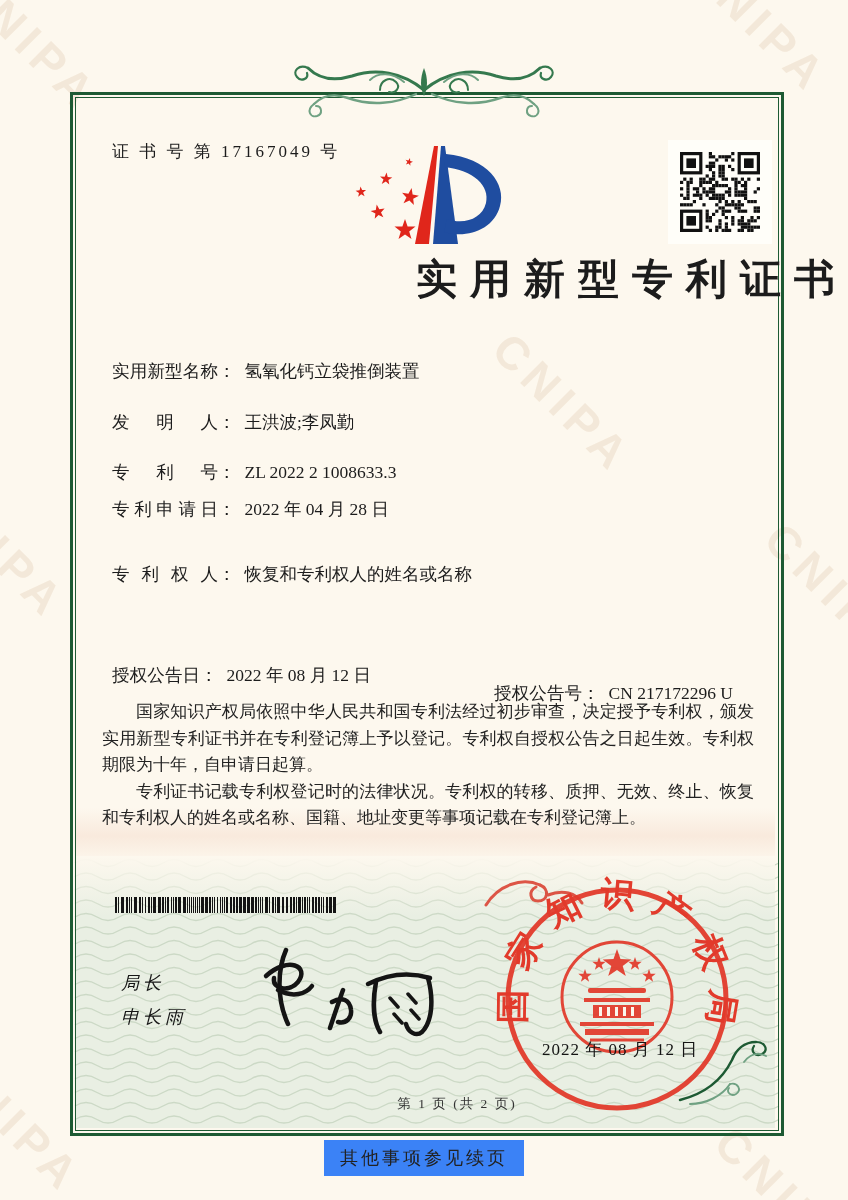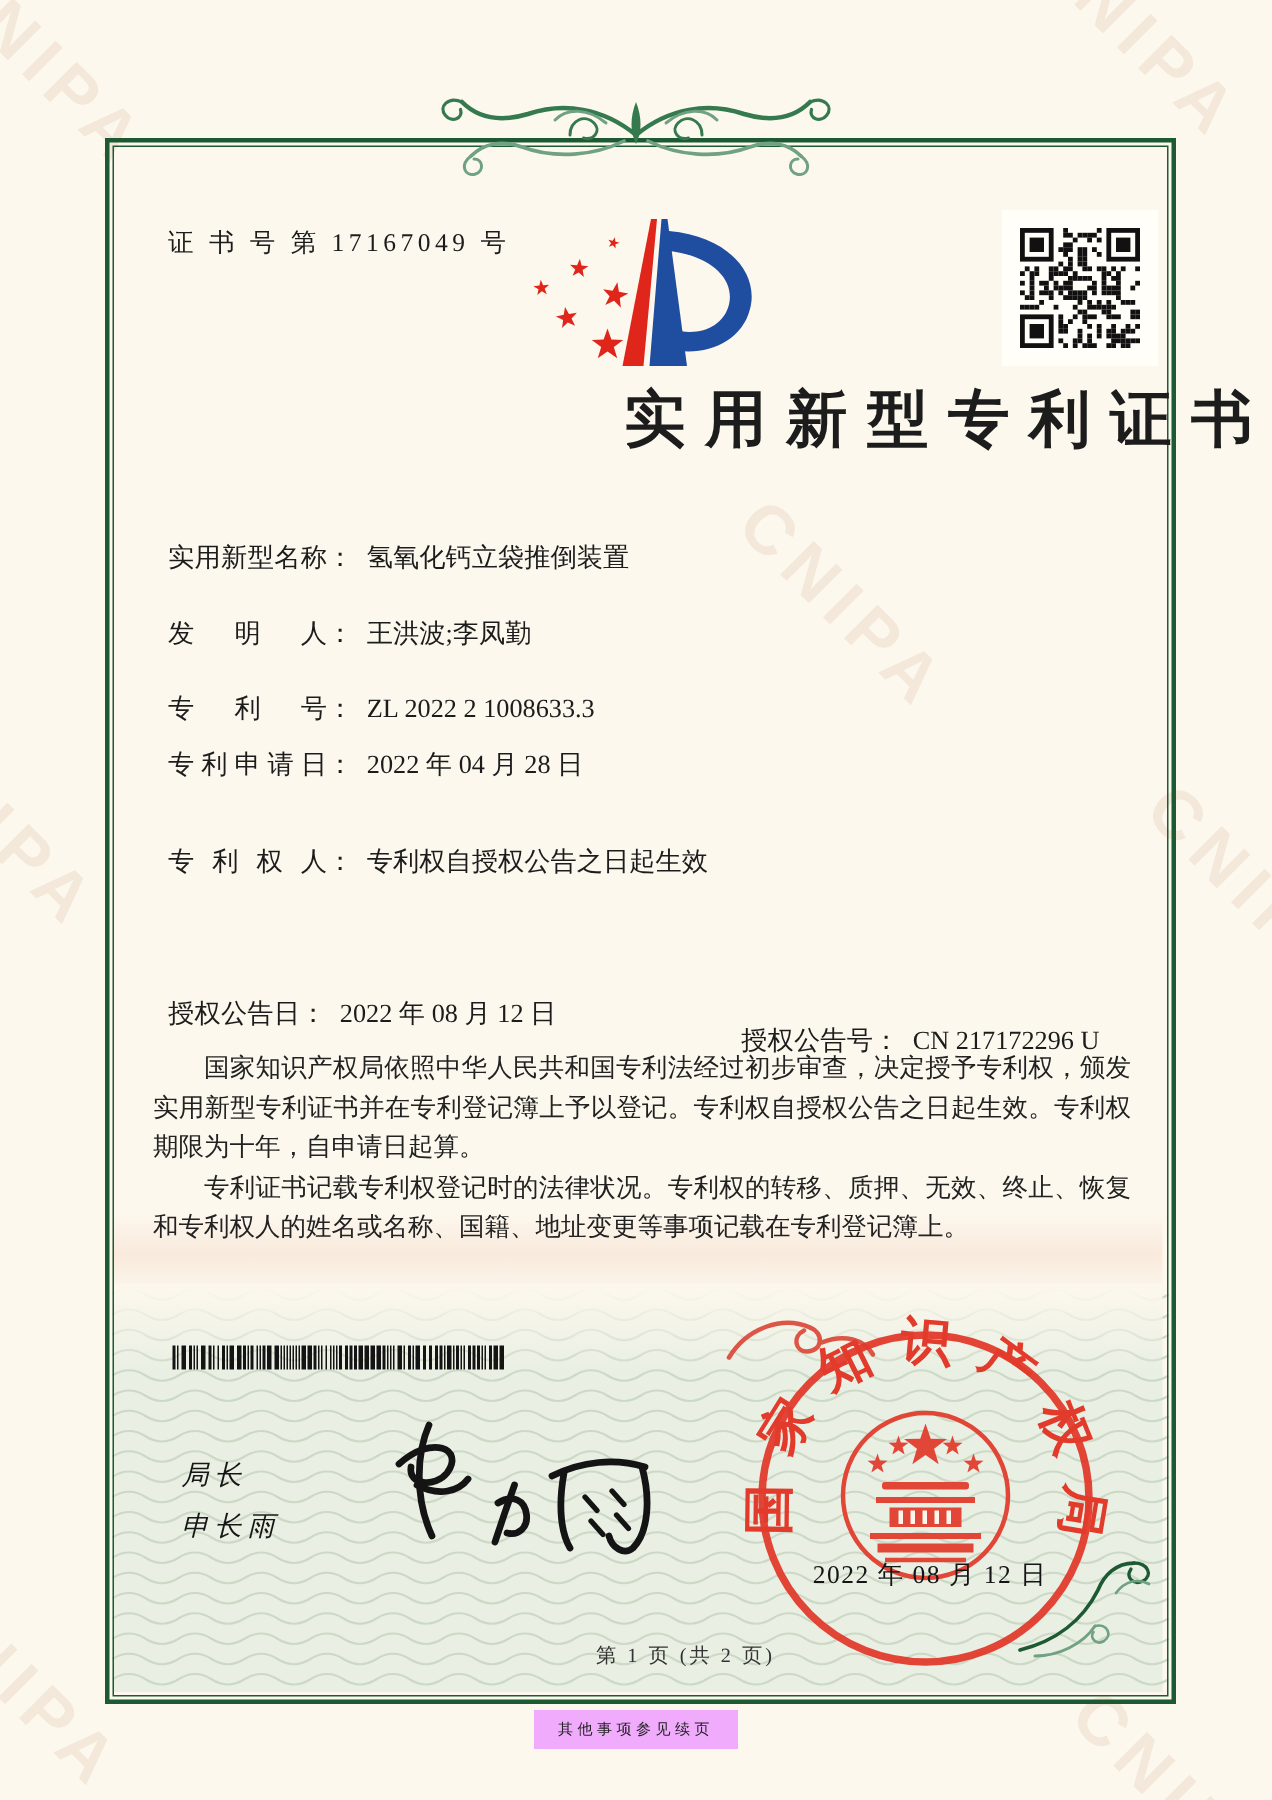--- a/index.html
+++ b/index.html
@@ -8,39 +8,39 @@
   .wm{position:absolute;font-family:"Liberation Sans","DejaVu Sans",sans-serif;
       font-weight:700;font-size:46px;letter-spacing:7px;color:#ecdcc8;opacity:.55;
       transform:rotate(45deg);transform-origin:left top;white-space:nowrap;pointer-events:none;}
   .peach-band{position:absolute;left:75px;top:808px;width:700px;height:56px;
       background:linear-gradient(rgba(243,208,188,0),rgba(240,204,184,.32),rgba(243,208,188,0));}
   .wave-band{position:absolute;left:75px;top:856px;width:700px;height:272px;background:#e9efe3;}
   .wave-fade{position:absolute;left:75px;top:856px;width:700px;height:60px;
       background:linear-gradient(#fdf8ee,rgba(253,248,238,0));}
   .frame{position:absolute;left:70px;top:92px;width:708px;height:1038px;border:3px solid #1d5a33;}
   .frame-inner{position:absolute;inset:2px;border:1px solid #1d5a33;}
-  .cert-no{position:absolute;left:112px;top:150px;font-size:17px;letter-spacing:3px;text-align:right;}
+  .cert-no{position:absolute;left:112px;top:140px;font-size:17px;letter-spacing:3px;text-align:right;}
   .title{position:absolute;left:0;width:848px;top:252px;text-align:right;font-size:41px;
          font-weight:700;letter-spacing:13px;}
   .row{position:absolute;left:112px;font-size:17.5px;white-space:nowrap;}
   .flabel{display:inline-block;width:106px;text-align:justify;text-align-last:justify;vertical-align:bottom;}
   .flabel.short{width:88px;}
   .colon{display:inline-block;margin-right:9px;}
   .grant2{position:absolute;left:382px;top:0;margin-top:18px;}
   .body-text{position:absolute;left:102px;top:699px;width:652px;font-size:17px;
              line-height:26.5px;text-align:justify;color:#222;}
   .body-text p{margin:0;text-indent:2em;}
   .director{position:absolute;left:121px;top:966px;font-family:"Liberation Sans","DejaVu Sans",sans-serif;
             font-size:18px;letter-spacing:4px;line-height:34px;color:#161616;font-style:italic;}
   .seal-date{position:absolute;left:517px;top:1038px;width:206px;text-align:center;
              font-size:17px;letter-spacing:1px;color:#141414;z-index:6;}
   .page-num{position:absolute;left:70px;top:1095px;width:708px;text-align:center;
             font-size:13.5px;letter-spacing:2px;color:#333;padding-left:33px;}
   .note-wrap{position:absolute;left:0;top:1140px;width:848px;text-align:center;}
-  .note{display:inline-block;background:#f0abfc;padding:6px 16px;font-size:10px;letter-spacing:3px;color:#222;}
+  .note{display:inline-block;background:#3b82f6;padding:6px 16px;font-size:18px;letter-spacing:3px;color:#222;}
   .abs{position:absolute;}
   svg{display:block;overflow:visible;}
 </style>
 </head>
 <body>
 
 <div class="page">
 
   <div class="wm" style="left:-14px;top:-40px">CNIPA</div>
   <div class="wm" style="left:716px;top:-58px">CNIPA</div>
@@ -336,21 +336,21 @@
   <div class="row" style="top:410px">
     <span class="flabel">发明人</span><span class="colon">：</span><span>王洪波;李凤勤</span>
   </div>
   <div class="row" style="top:460px">
     <span class="flabel">专利号</span><span class="colon">：</span><span>ZL 2022 2 1008633.3</span>
   </div>
   <div class="row" style="top:497px">
     <span class="flabel">专利申请日</span><span class="colon">：</span><span>2022 年 04 月 28 日</span>
   </div>
   <div class="row" style="top:562px">
-    <span class="flabel">专利权人</span><span class="colon">：</span><span>专利权自授权公告之日起生效</span>
+    <span class="flabel">专利权人</span><span class="colon">：</span><span>恢复和专利权人的姓名或名称</span>
   </div>
 
   <div class="row" style="top:663px">
     <span class="flabel short">授权公告日</span><span class="colon">：</span><span>2022 年 08 月 12 日</span>
     <span class="grant2">
       <span class="flabel short">授权公告号</span><span class="colon">：</span><span>CN 217172296 U</span>
     </span>
   </div>
 
   <div class="body-text">

